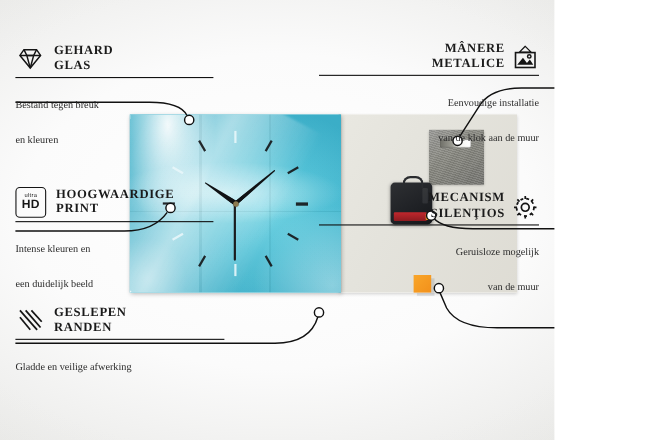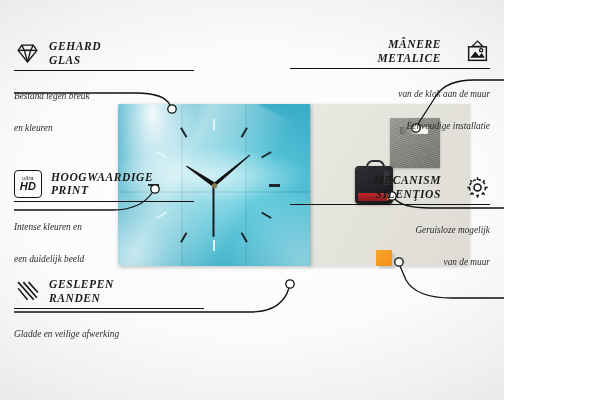--- a/index.html
+++ b/index.html
@@ -13,21 +13,20 @@
     font-family: "Liberation Serif", serif;
     background: #ffffff;
   }
   #stage {
     position: relative;
     width: 504px;
     height: 400px;
     background:
       radial-gradient(ellipse 420px 260px at 50% 48%, #ffffff 0%, #fbfbfb 55%, #f2f2f1 80%, #ebebe9 100%);
     overflow: hidden;
-    font-style: italic;
   }
   
   #stage::after {
     content: "";
     position: absolute;
     inset: 0;
     pointer-events: none;
     background:
       radial-gradient(ellipse 560px 360px at 50% 50%, rgba(255,255,255,0) 60%, rgba(225,225,222,0.55) 100%);
   }
@@ -244,23 +243,23 @@
     white-space: nowrap;
     margin-top: 20px;
   }
   .callout.left .head {
     display: flex;
     align-items: center;
     gap: 9px;
   }
   .callout.right .head {
     display: flex;
-    align-items: flex-start;
+    align-items: flex-end;
     justify-content: flex-end;
-    gap: 23px;
+    gap: 5px;
   }
   .callout.right .title, .callout.right .desc { text-align: right; }
   .callout .rule {
     height: 1px;
     background: #111;
     margin: 3px 0 3px 0;
   }
   .ico {
     width: 26px; height: 26px;
     flex: 0 0 26px;
@@ -410,22 +409,22 @@
       <div class="ico">
         <svg viewBox="0 0 24 24" width="25" height="25" fill="none" stroke="currentColor" stroke-width="1.3">
           <path d="M12 2 L7 7 L17 7 Z" stroke-width="1.1"></path>
           <rect x="3.5" y="7.5" width="17" height="13" stroke-width="1.4"></rect>
           <path d="M5 18 L10 12 L13.5 16.5 L16 13.5 L19 18 Z" fill="currentColor" stroke="none"></path>
           <circle cx="15.5" cy="10.8" r="1.5"></circle>
         </svg>
       </div>
     </div>
     <div class="rule"></div>
+    <div class="desc">Eenvoudige installatie</div>
     <div class="desc">van de klok aan de muur</div>
-    <div class="desc">Eenvoudige installatie</div>
   </div>
 
   <div class="callout right" style="right:14px; top:174px; width:200px;">
     <div class="head">
       <div>
         <div class="title">MECANISM</div>
         <div class="title">SILENŢIOS</div>
       </div>
       <div class="ico">
         <svg viewBox="0 0 24 24" width="25" height="25" fill="none" stroke="currentColor" stroke-width="1.5">

